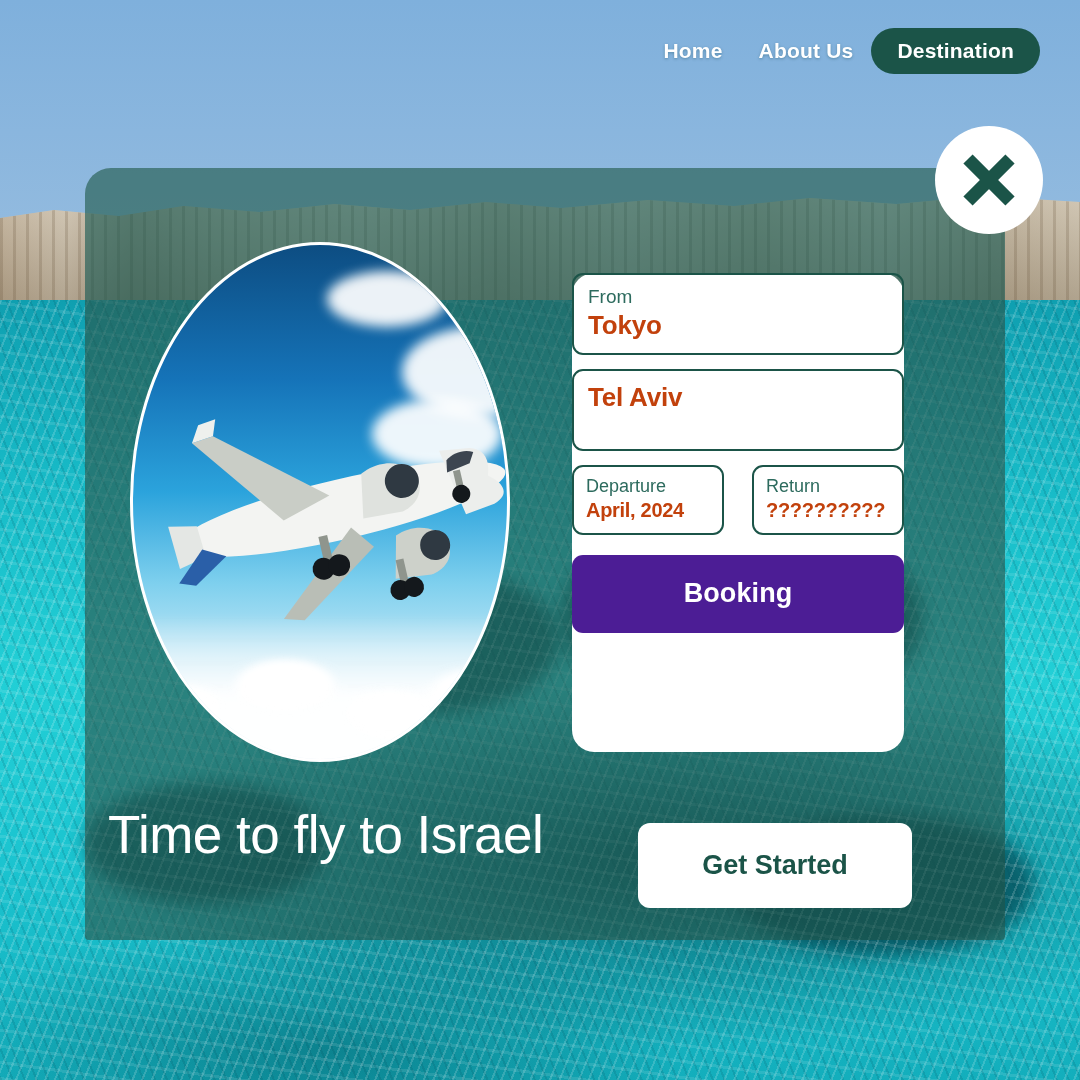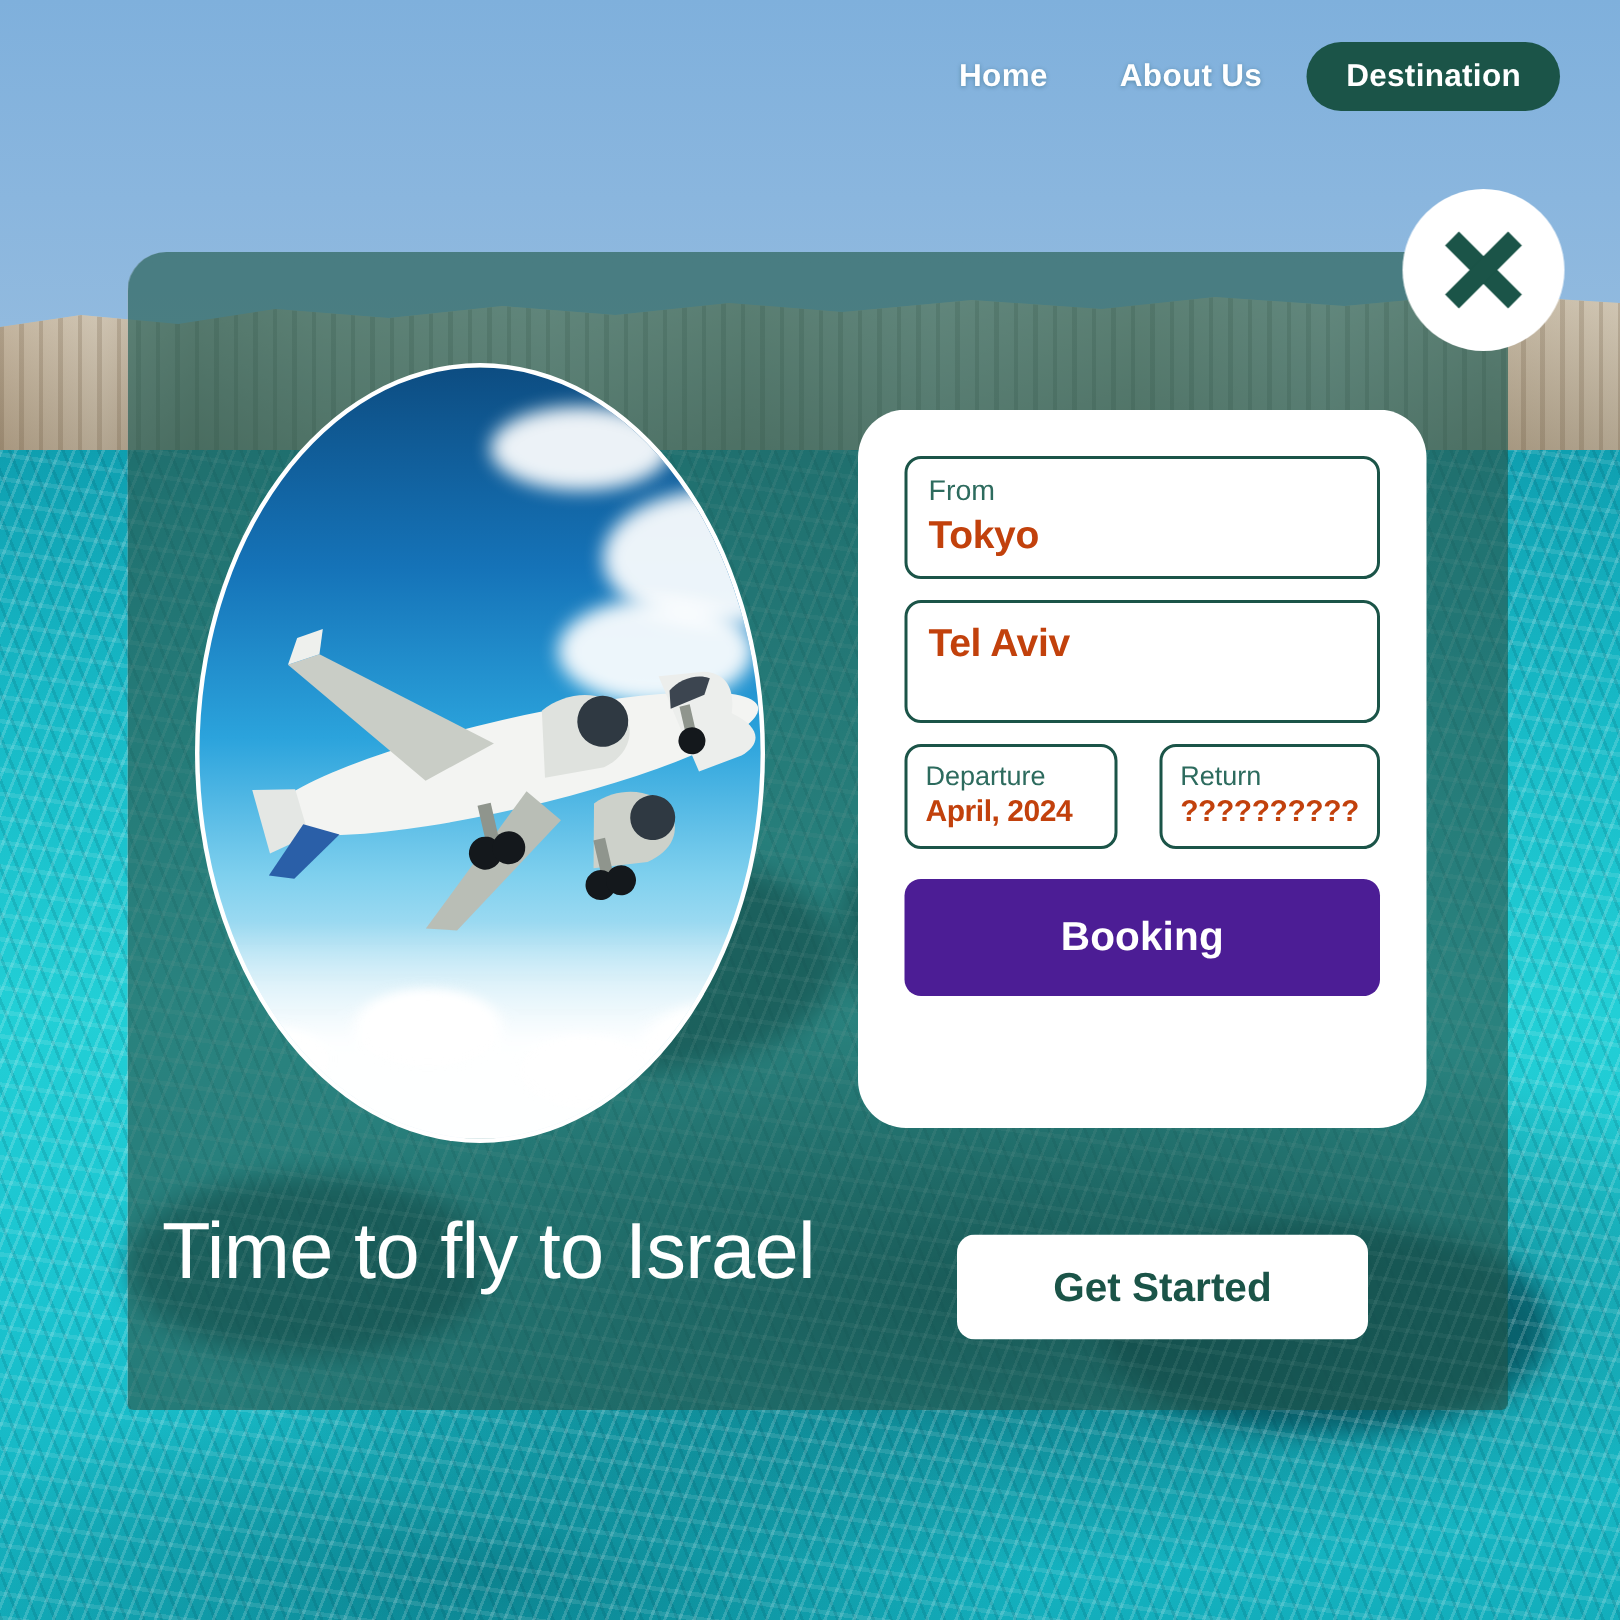--- a/index.html
+++ b/index.html
@@ -49,21 +49,21 @@
       repeating-linear-gradient(8deg, rgba(255,255,255,.10) 0 3px, rgba(255,255,255,0) 3px 16px);
   }
   .reef {
     position:absolute; background:rgba(0,48,58,.55);
     filter:blur(9px); border-radius:48%;
   }
 
   
   .nav {
     position:absolute; top:28px; right:40px; z-index:40;
-    display:flex; align-items:center; gap:12px;justify-content:center;
+    display:flex; align-items:center; justify-content:center;
   }
   .nav-link {
     color:#ffffff; font-size:21px; font-weight:bold; letter-spacing:.2px;
     padding:11px 18px; white-space:nowrap; cursor:pointer;
     text-shadow:0 1px 3px rgba(0,60,70,.35);
   }
   .nav-link.active {
     background:#1b5448; border-radius:999px; padding:11px 26px;
     text-shadow:none;
   }
@@ -101,23 +101,23 @@
     background:radial-gradient(60px 34px at 18% 52%, #fff 58%, rgba(255,255,255,0) 70%),
                radial-gradient(76px 40px at 42% 40%, #fff 58%, rgba(255,255,255,0) 72%),
                radial-gradient(66px 36px at 66% 56%, #fff 58%, rgba(255,255,255,0) 72%),
                radial-gradient(88px 44px at 88% 46%, #fff 56%, rgba(255,255,255,0) 72%),
                linear-gradient(180deg, rgba(255,255,255,0) 0%, rgba(255,255,255,.96) 46%);
     filter:blur(3px);
   }
 
   
   .card {
-    position:absolute; left:572px; top:273px; width:379px; height:479px;
-    background:#ffffff; border-radius:32px; z-index:30;
-    padding:31px; display:flex; flex-direction:column; gap:14px;
+    position:absolute; left:572px; top:273px; width:332px; height:479px;
+    background:#ffffff; border-radius:22px; z-index:30;
+    display:flex; flex-direction:column; gap:14px;
   }
   .field {
     border:2px solid #1b5448; border-radius:11px;
     padding:10px 14px 12px; cursor:text;
   }
   .field-label { font-size:19px; color:#2d6b5e; line-height:1.25; }
   .field-value {
     font-size:26px; font-weight:bold; color:#c2410c;
     line-height:1.25; letter-spacing:-.2px;
   }
@@ -132,21 +132,21 @@
     font-family:inherit; cursor:pointer; letter-spacing:.1px;
   }
 
   
   .headline {
     position:absolute; left:108px; top:804px; z-index:30;
     color:#ffffff; font-size:53px; font-weight:normal;
     letter-spacing:-.5px; white-space:nowrap;
   }
   .cta-btn {
-    position:absolute; left:638px; top:823px; width:274px; height:70px;
+    position:absolute; left:638px; top:823px; width:274px; height:85px;
     background:#ffffff; border:none; border-radius:12px; z-index:30;
     color:#1b5448; font-size:27px; font-weight:bold;
     font-family:inherit; cursor:pointer;
   }
 </style>
 </head>
 <body>
 
 <div class="bg">
   <div class="bg-sky"></div>

